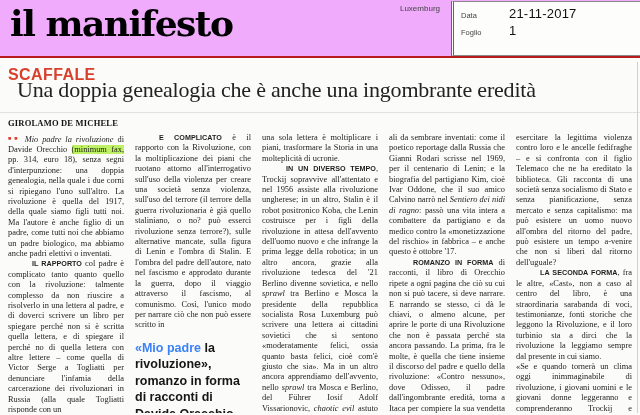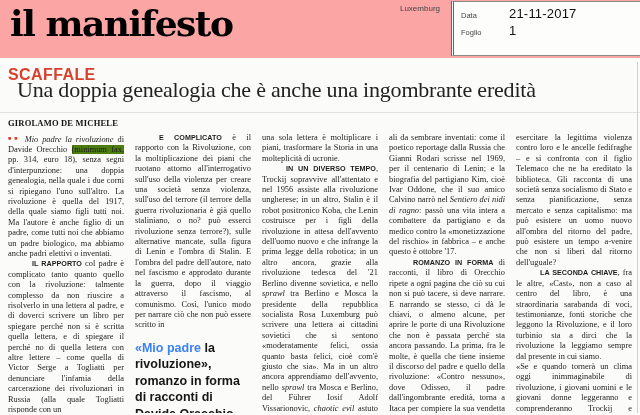--- a/index.html
+++ b/index.html
@@ -1,21 +1,21 @@
 <!DOCTYPE html>
 <html><head>
 <meta charset="utf-8">
 <style>
   * { margin:0; padding:0; box-sizing:border-box; }
   html,body { width:640px; height:415px; background:#fbfbfa; overflow:hidden; }
   body { position:relative; font-family:"Liberation Serif", serif; color:#1d1d1d; }
 
   
   .header { position:absolute; left:0; top:0; width:640px; height:58px;
-            border-bottom:2px solid #fca5a5; background:#fca5a5; }
+            border-bottom:2px solid #b91c1c; background:#f0abfc; }
   .logo { position:absolute; left:10px; top:2px; font-family:"DejaVu Serif", serif;
           font-weight:bold; font-size:36px; letter-spacing:-1.5px; color:#000; }
   .quotidiano { position:absolute; right:200px; top:4px; font-family:"Liberation Sans", sans-serif;
           font-size:8px; color:#444; }
   .infobox { position:absolute; left:451px; top:1px; width:225px; height:55px;
           border:1px solid #8a8a8a; border-left:3px double #666; padding:4px 0 0 7px;
           font-family:"Liberation Sans", sans-serif; background:#fdfdfc; }
   .inforow { display:flex; align-items:baseline; height:17px; }
   .inforow .lbl { width:48px; font-size:7.5px; color:#444; }
   .inforow .val { font-size:13px; color:#111; letter-spacing:0.2px; }
@@ -29,21 +29,21 @@
   .byline { position:absolute; left:8px; top:118px; font-family:"Liberation Serif", serif;
             font-weight:bold; font-size:8.5px; letter-spacing:0.2px; color:#111; }
 
   
   .cols { position:absolute; left:8px; top:133px; width:628px; height:280px;
           display:flex; gap:11px; }
   .col { width:116px; height:280px; overflow:hidden; }
   .col p { font-size:8.4px; line-height:10.4px; text-align:justify; color:#1d1d1d; }
   .s-i  { font-style:italic; }
   .s-b  { font-weight:bold; font-family:"Liberation Sans", sans-serif; font-size:7.2px;padding-left:24px; }
-  .s-hl { background:#4d7c0f; }
+  .s-hl { background:#bef264; }
   .s-sq { color:#de3a2a; font-size:5.5px; letter-spacing:1px; vertical-align:1.5px; }
 
   
   .pullquote { margin-top:9px; }
   .pullquote p { font-family:"Liberation Sans", sans-serif; font-weight:bold;
                  font-size:12.5px; line-height:16.5px; text-align:left; color:#161616; }
   .pullquote .s-red { color:#3b82f6; }
 
   .right-rule { position:absolute; right:2px; top:62px; height:351px; border-left:1px solid #cfcfcd; }
 </style>
@@ -86,18 +86,18 @@
   <div class="col">
       <p><span>una sola lettera è moltiplicare i piani, trasformare la Storia in una molteplicità di ucronie.</span></p>
       <p><span class="s-b">IN UN DIVERSO TEMPO</span><span>, Trockij sopravvive all'attentato e nel 1956 assiste alla rivoluzione ungherese; in un altro, Stalin è il robot positronico Koba, che Lenin costruisce per i figli della rivoluzione in attesa dell'avvento dell'uomo nuovo e che infrange la prima legge della robotica; in un altro ancora, grazie alla rivoluzione tedesca del '21 Berlino divenne sovietica, e nello </span><span class="s-i">sprawl</span><span> tra Berlino e Mosca la presidente della repubblica socialista Rosa Luxemburg può scrivere una lettera ai cittadini sovietici che si sentono «moderatamente felici, ossia quanto basta felici, cioè com'è giusto che sia». Ma in un altro ancora apprendiamo dell'avvento, nello </span><span class="s-i">sprawl</span><span> tra Mosca e Berlino, del Führer Iosif Adolf Vissarionovic, </span><span class="s-i">chaotic evil</span><span> astuto e concettoso. E ci sono altri piani attraversati da eventi talmente re-</span></p>
     </div>
   <div class="col">
       <p><span>ali da sembrare inventati: come il poetico reportage dalla Russia che Gianni Rodari scrisse nel 1969, per il centenario di Lenin; e la biografia del partigiano Kim, cioè Ivar Oddone, che il suo amico Calvino narrò nel </span><span class="s-i">Sentiero dei nidi di ragno</span><span>: passò una vita intera a combattere da partigiano e da medico contro la «monetizzazione del rischio» in fabbrica – e anche questo è ottobre '17.</span></p>
       <p><span class="s-b">ROMANZO IN FORMA</span><span> di racconti, il libro di Orecchio ripete a ogni pagina che ciò su cui non si può tacere, si deve narrare. E narrando se stesso, ci dà le chiavi, o almeno alcune, per aprire le porte di una Rivoluzione che non è passata perché sta ancora passando. La prima, fra le molte, è quella che tiene insieme il discorso del padre e quello della rivoluzione: «Contro nessuno», dove Odisseo, il padre dall'ingombrante eredità, torna a Itaca per compiere la sua vendetta contro i Proci – per</span></p>
     </div>
   <div class="col">
       <p><span>esercitare la legittima violenza contro loro e le ancelle fedifraghe – e si confronta con il figlio Telemaco che ne ha ereditato la biblioteca. Gli racconta di una società senza socialismo di Stato e senza pianificazione, senza mercato e senza capitalismo: ma può esistere un uomo nuovo all'ombra del ritorno del padre, può esistere un tempo a-venire che non si liberi dal ritorno dell'uguale?</span></p>
-      <p><span class="s-b">LA SECONDA CHIAVE</span><span>, fra le altre, «Cast», non a caso al centro del libro, è una straordinaria sarabanda di voci, testimonianze, fonti storiche che leggono la Rivoluzione, e il loro turbinio sta a dirci che la rivoluzione la leggiamo sempre dal presente in cui siamo.</span></p>
+      <p><span class="s-b">LA SECONDA FORMA</span><span>, fra le altre, «Cast», non a caso al centro del libro, è una straordinaria sarabanda di voci, testimonianze, fonti storiche che leggono la Rivoluzione, e il loro turbinio sta a dirci che la rivoluzione la leggiamo sempre dal presente in cui siamo.</span></p>
       <p><span>«Se e quando tornerà un clima oggi inimmaginabile di rivoluzione, i giovani uomini e le giovani donne leggeranno e comprenderanno Trockij e Deutscher in un modo che a noi non è più consentito».</span></p>
     </div>
 </div>
 
 <div class="right-rule"></div>
 
 </body></html>

